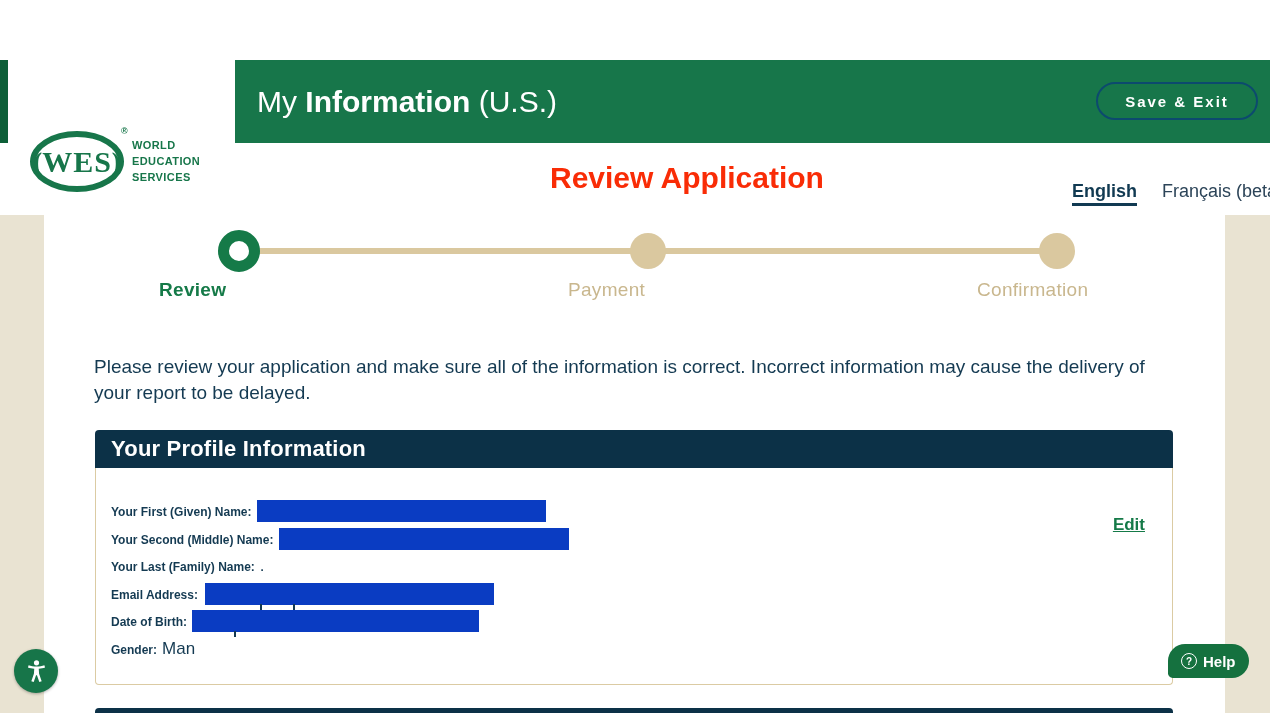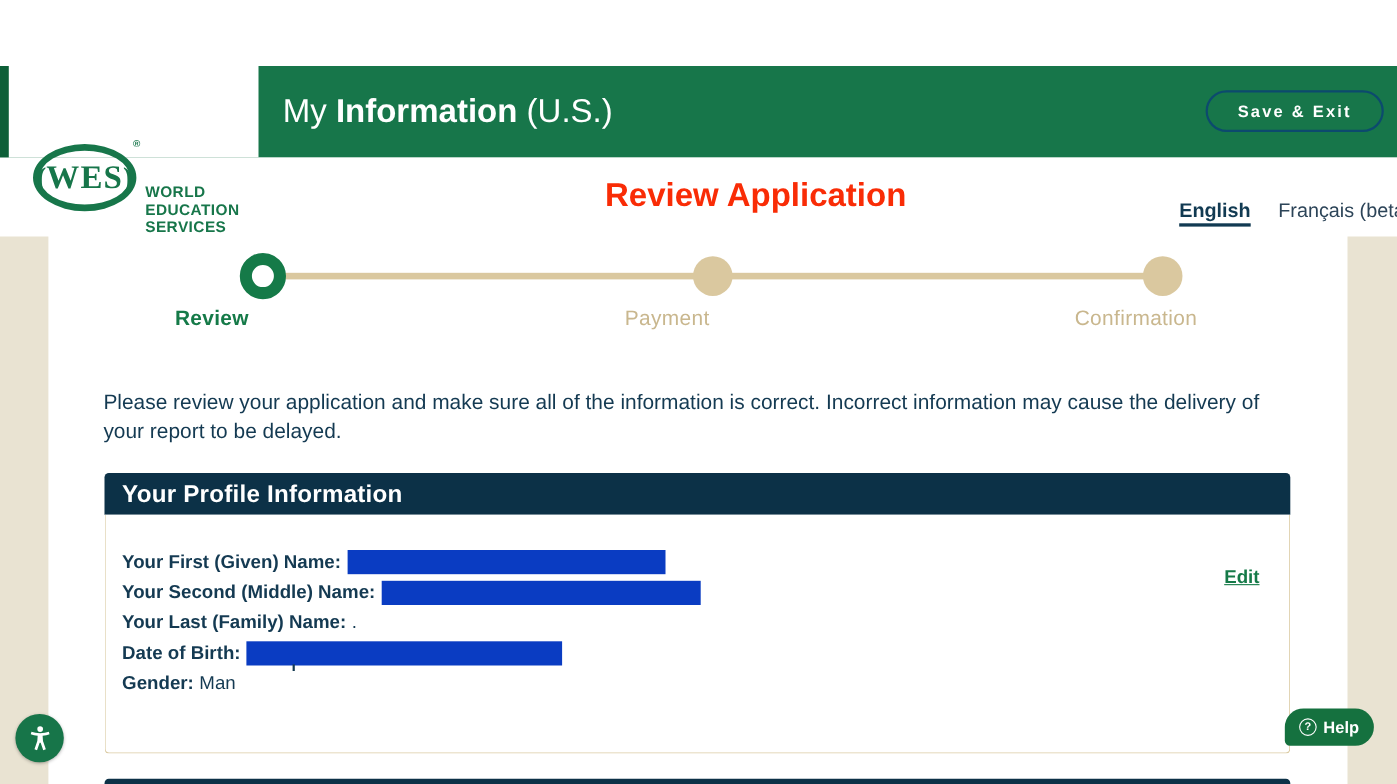--- a/index.html
+++ b/index.html
@@ -14,21 +14,21 @@
 
   
   .green-bar { position:absolute; left:0; top:60px; width:1270px; height:83px; background:#17764a; }
   .dark-stripe { position:absolute; left:0; top:60px; width:8px; height:83px; background:#0d5f38; }
   .logo-box { position:absolute; left:8px; top:60px; width:227px; height:83px; background:#fff; }
   .logo-oval { position:absolute; left:22px; top:71px; width:94px; height:61px; border:6px solid #17764a; border-radius:50%;
                display:flex; align-items:center; justify-content:center; color:#17764a; }
   .logo-oval .wes { font-family:"Liberation Serif", serif; font-weight:bold; font-size:30px; letter-spacing:1px; }
   .logo-oval .paren { font-family:"Liberation Serif", serif; font-size:26px; font-weight:bold; line-height:1; }
   .logo-reg { position:absolute; left:113px; top:66px; font-size:9px; color:#17764a; font-weight:bold; }
-  .logo-text { position:absolute; left:124px; top:77px; color:#17764a; font-weight:bold; font-size:14px; line-height:16px; letter-spacing:0.4px;margin-top:29px; }
+  .logo-text { position:absolute; left:124px; top:77px; color:#17764a; font-weight:bold; font-size:11px; line-height:16px; letter-spacing:0.4px; }
   .app-title { position:absolute; left:257px; top:84px; color:#fff; font-size:30px; line-height:36px; white-space:nowrap; font-weight:normal; }
   .app-title b { font-weight:bold; }
   .save-exit { position:absolute; left:1096px; top:82px; width:162px; height:38px; border:2px solid #0c4a6e; border-radius:19px;
                background:transparent; color:#fff; font-family:"Liberation Sans", sans-serif; font-size:15px; font-weight:bold;
                letter-spacing:2px; cursor:pointer; display:flex; align-items:center; justify-content:center; }
 
   
   .page-title { position:absolute; left:550px; top:161px; color:#f92c06; font-size:30px; font-weight:bold; white-space:nowrap; }
   .lang { position:absolute; top:181px; font-size:18px; color:#2c4458; text-decoration:none; white-space:nowrap; cursor:pointer; }
   .lang.en { left:1072px; color:#113a52; font-weight:bold; }
@@ -49,21 +49,21 @@
   
   .intro { position:absolute; left:94px; top:354px; width:1060px; color:#143a52; font-size:19px; font-weight:normal; line-height:25.5px; }
 
   
   .panel { position:absolute; left:95px; top:430px; width:1078px; }
   .panel-header { height:38px; background:#0c3147; border-radius:4px 4px 0 0; display:flex; align-items:center; padding-left:16px;
                   color:#fff; font-size:22px; font-weight:bold; letter-spacing:0.2px; }
   .panel-body { position:relative; height:217px; background:#fff; border:1px solid #dbcba3; border-top:none; border-radius:0 0 4px 4px;
                 padding:29px 15px 0 15px; }
   .frow { position:relative; height:27.5px; line-height:27.5px; white-space:nowrap; }
-  .flabel { color:#143a52; font-size:17px; font-weight:bold; }
+  .flabel { color:#143a52; font-size:12px; font-weight:bold; }
   .fvalue { color:#143a52; font-size:17px; margin-left:5px; }
   .redact { display:inline-block; position:relative; height:22px; background:#0a3cc2; vertical-align:-6px; margin-left:6px; }
   .redact.r0 { width:289px; }
   .redact.r1 { width:290px; }
   .redact.r3 { width:289px; margin-left:7px; }
   .redact.r4 { width:287px; margin-left:5px; }
   .peek { position:absolute; top:21px; width:2px; height:6px; background:#143a52; }
   .edit-link { position:absolute; right:27px; top:47px; color:#157a48; font-size:17px; font-weight:bold; text-decoration:underline; cursor:pointer; }
 
   
@@ -124,20 +124,23 @@
       <div class="frow">
         <span class="flabel">Your First (Given) Name:</span><span class="redact r0"></span>
       </div>
       <div class="frow">
         <span class="flabel">Your Second (Middle) Name:</span><span class="redact r1"></span>
       </div>
       <div class="frow">
         <span class="flabel">Your Last (Family) Name:</span><span class="fvalue">.</span>
       </div>
       <div class="frow">
+        <span class="flabel">Email Address:</span><span class="redact r3"><span class="peek" style="left:55px"></span><span class="peek" style="left:88px"></span></span>
+      </div>
+      <div class="frow">
         <span class="flabel">Date of Birth:</span><span class="redact r4"><span class="peek" style="left:42px"></span></span>
       </div>
       <div class="frow">
         <span class="flabel">Gender:</span><span class="fvalue">Man</span>
       </div>
       <a class="edit-link">Edit</a>
     </div>
   </div>
 
   <div class="next-panel-sliver"></div>

